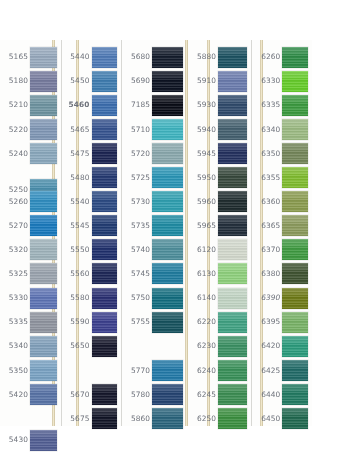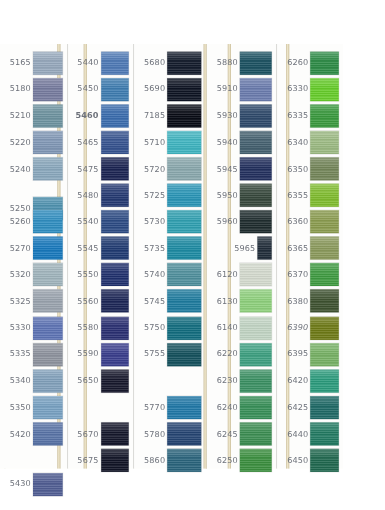--- a/index.html
+++ b/index.html
@@ -320,21 +320,21 @@
           <span class="swatch" title="5945" style="background: rgb(35, 48, 94);"></span>
         </div>
         <div class="row" style="top: 125.5px;">
           <span class="code">5950</span>
           <span class="swatch" title="5950" style="background: rgb(55, 72, 60);"></span>
         </div>
         <div class="row" style="top: 149.6px;">
           <span class="code">5960</span>
           <span class="swatch" title="5960" style="background: rgb(30, 43, 45);"></span>
         </div>
-        <div class="row" style="top: 173.7px; padding-left: 16px;">
+        <div class="row" style="top: 173.7px;">
           <span class="code">5965</span>
           <span class="swatch" title="5965" style="background: rgb(33, 45, 58);"></span>
         </div>
         <div class="row" style="top: 197.8px;">
           <span class="code">6120</span>
           <span class="swatch" title="6120" style="background: rgb(211, 217, 205);"></span>
         </div>
         <div class="row" style="top: 221.9px;">
           <span class="code">6130</span>
           <span class="swatch" title="6130" style="background: rgb(142, 208, 124);"></span>

